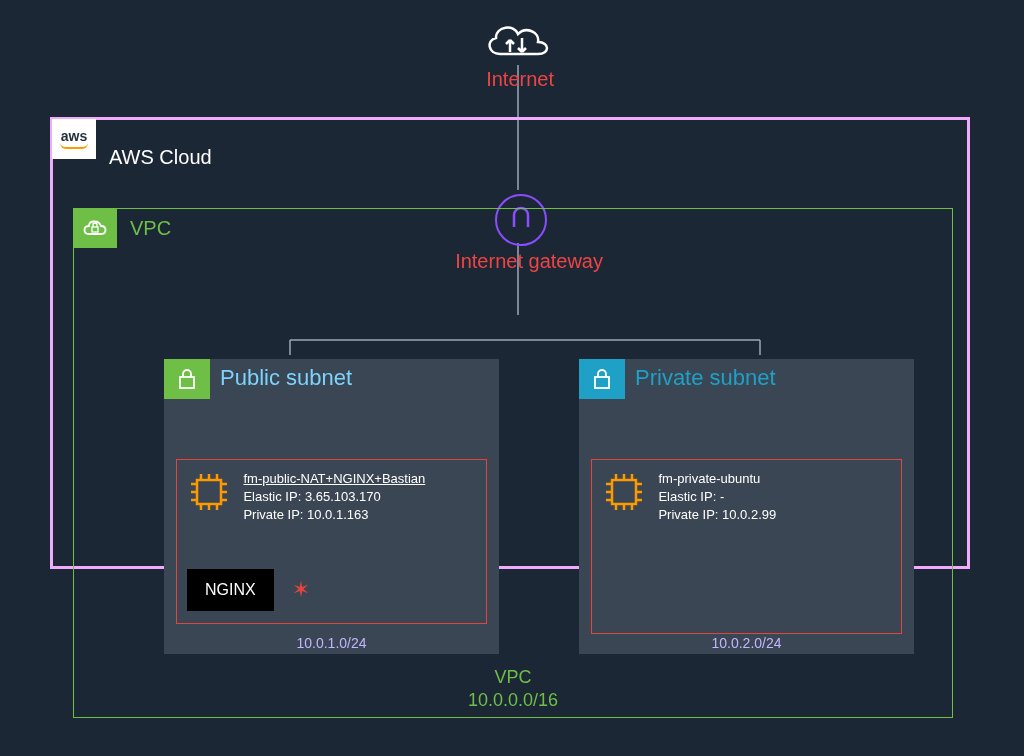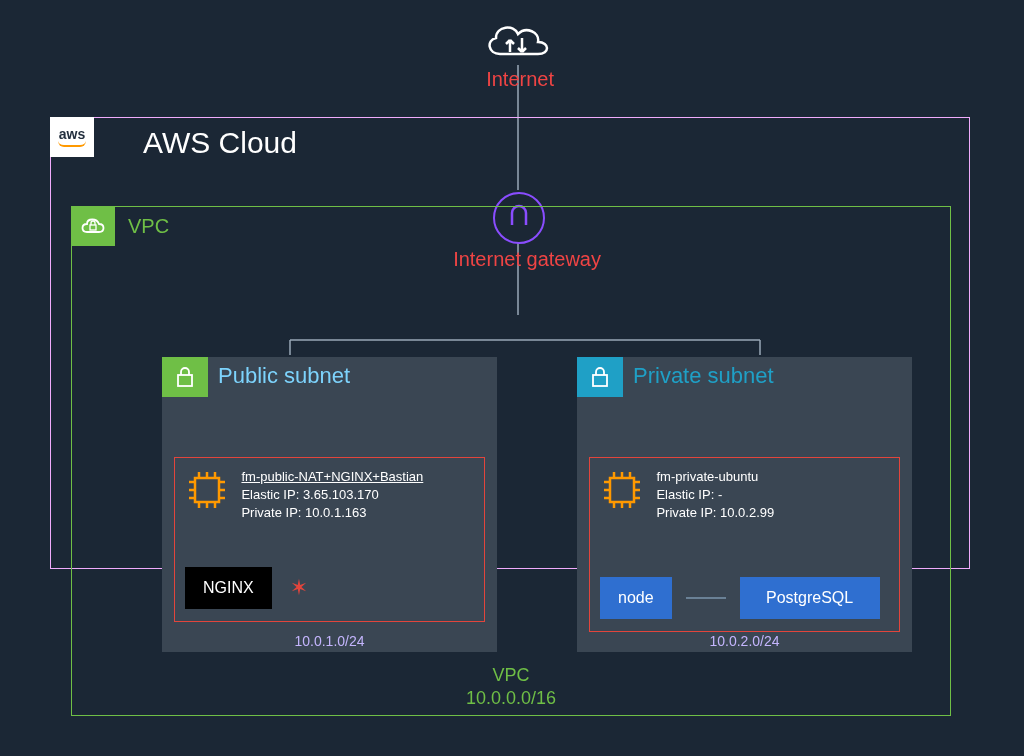--- a/index.html
+++ b/index.html
@@ -10,21 +10,21 @@
     width: 1024px;
     height: 756px;
     position: relative;
     overflow: hidden;
   }
   .abs { position: absolute; }
   svg.canvas { position: absolute; top: 0; left: 0; pointer-events: none; }
 
   
   .aws-box {
-    border: 1px solid #f0abfc;
+    border: 3px solid #f0abfc;
     position: absolute;
     top: 117px; left: 50px;
     width: 920px;
     height: 452px;
   }
   .aws-badge {
     position: absolute;
     top: -1px; left: -1px;
     width: 44px; height: 40px;
     background: #fff;
@@ -36,21 +36,21 @@
     align-items: center;
     justify-content: center;
     line-height: 1;
   }
   .aws-badge span.smile {
     display:block;
     width: 28px; height: 6px;
     border-bottom: 2px solid #ff9900;
     border-radius: 0 0 14px 14px;
   }
-  .aws-title { position: absolute; top: 8px; left: 56px; font-size: 30px; color: #fff; margin-left: 36px; }
+  .aws-title { position: absolute; top: 26px; left: 56px; font-size: 20px; color: #fff; }
 
   
   .vpc-box {
     position: absolute;
     top: 88px; left: 20px;
     width: 880px; height: 510px;
     border: 1px solid #6fbf46;
   }
   .vpc-badge {
     position: absolute; top: -1px; left: -1px;
@@ -276,25 +276,20 @@
             </g>
           </svg>
         </span>
         <span class="inst-text">
           <span>fm-private-ubuntu</span><br>
           <span>Elastic IP:</span>
           <span>-</span><br>
           <span>Private IP:</span>
           <span>10.0.2.99</span>
         </span>
-        <div class="svc-row">
-          <span class="svc blue">node</span>
-          <span class="connector"></span>
-          <span class="svc blue wide">PostgreSQL</span>
-        </div>
       </div>
       <div class="subnet-cidr">10.0.2.0/24</div>
     </div>
 
     <div class="vpc-footer">
       <span>VPC</span><br>
       <span>10.0.0.0/16</span>
     </div>
   </div>
 </div>

